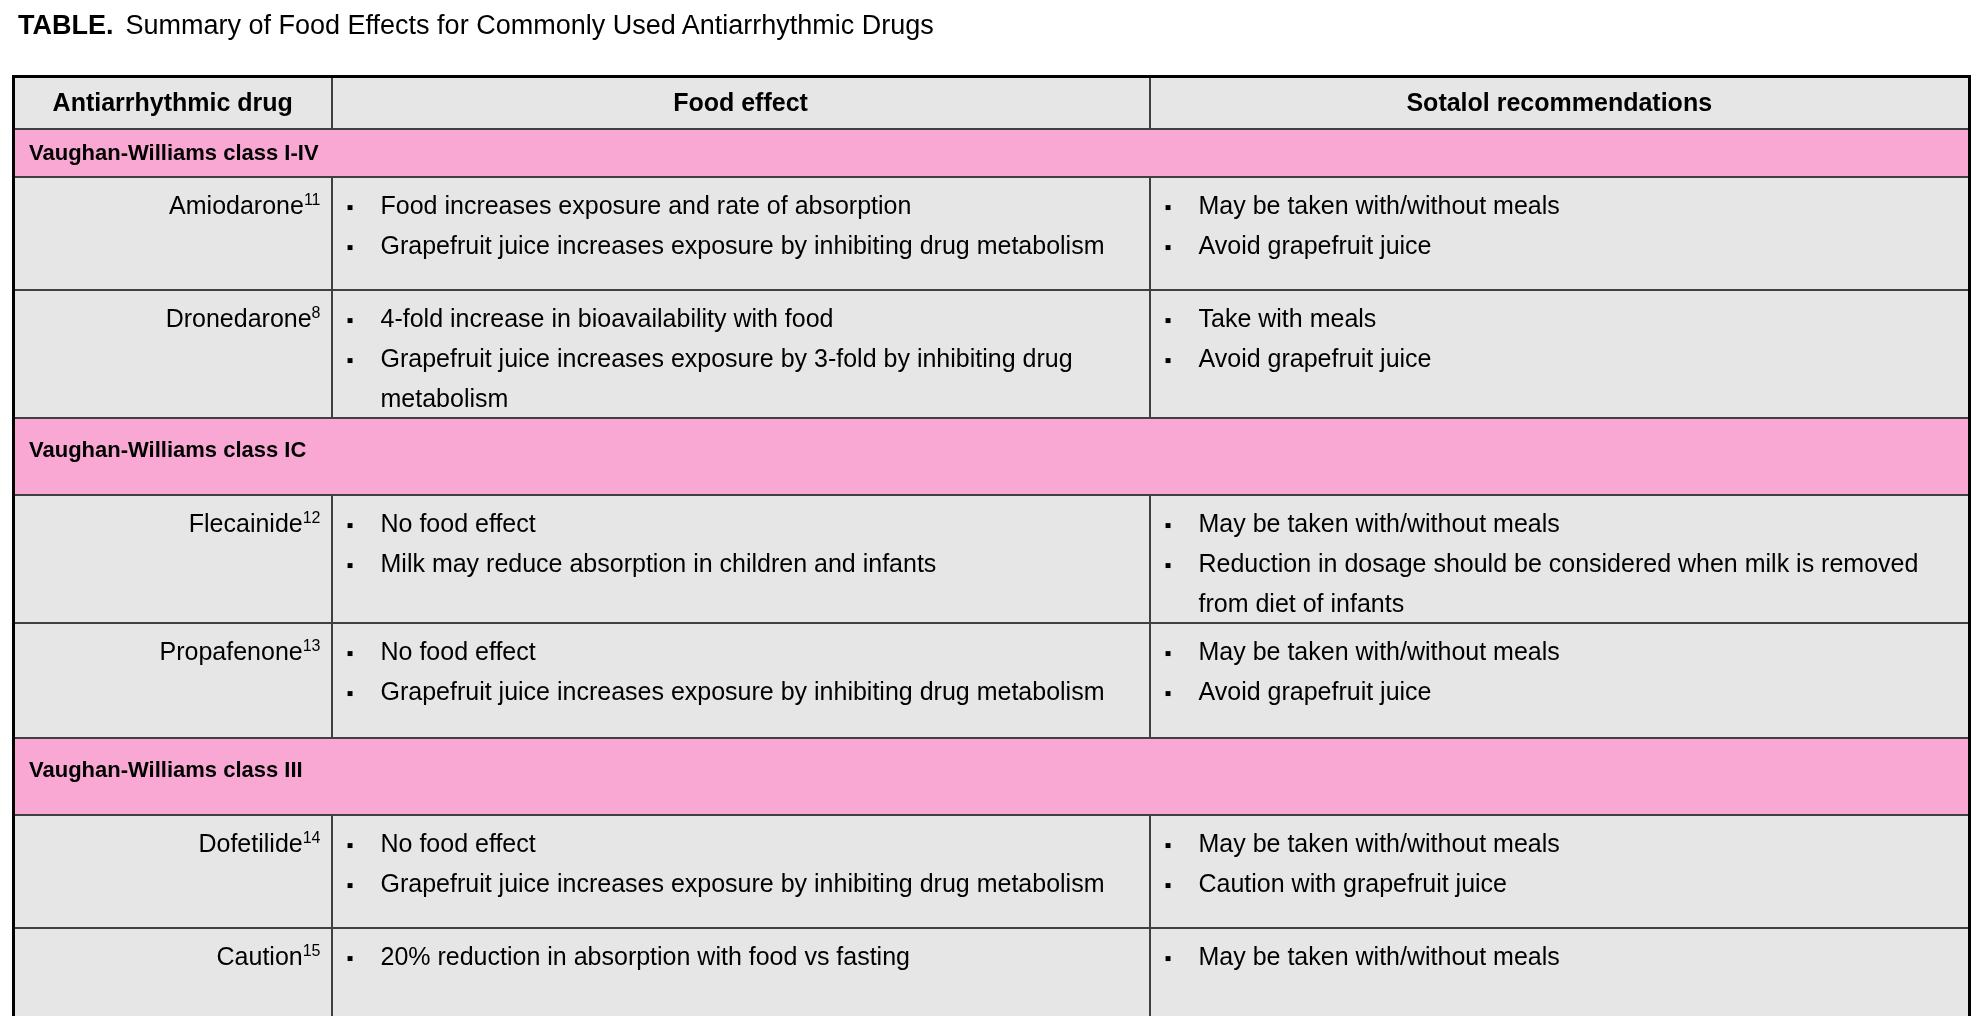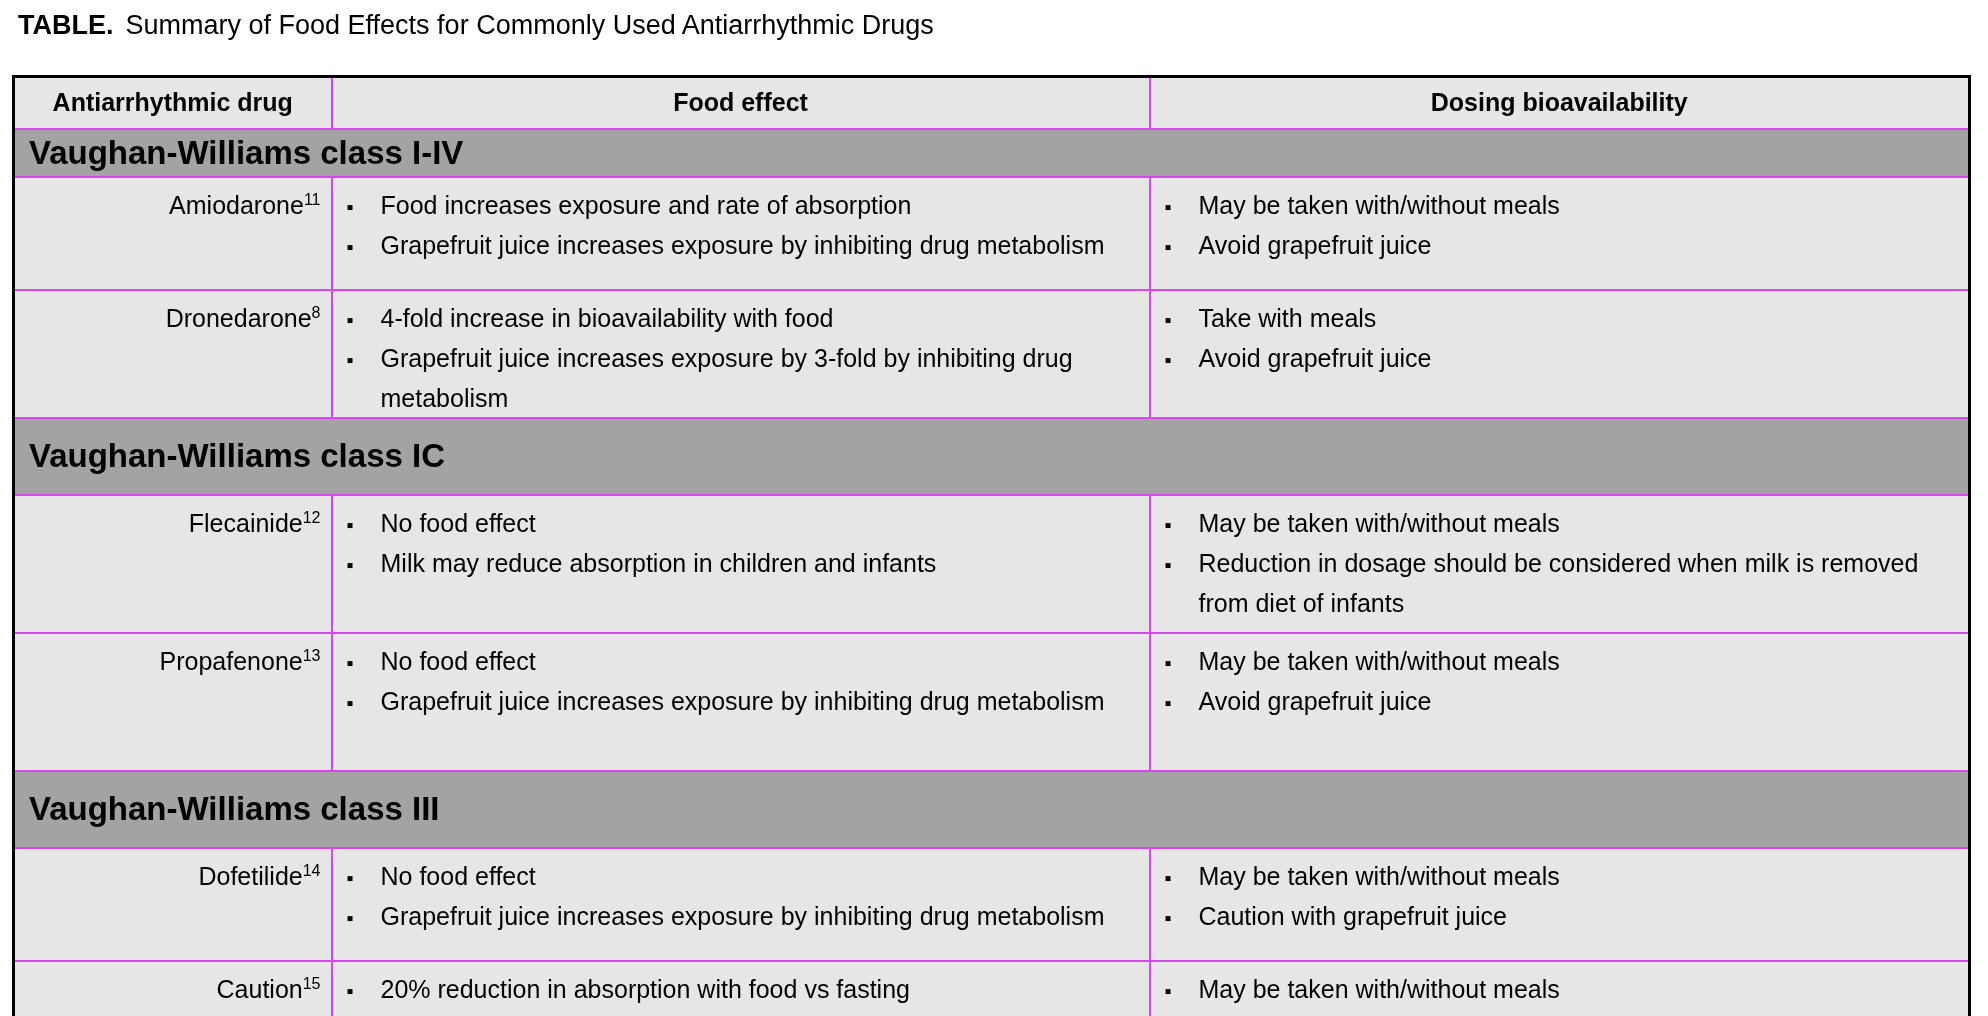--- a/index.html
+++ b/index.html
@@ -38,51 +38,51 @@
     border-collapse: collapse;
     table-layout: fixed;
     border: 3px solid #000000;
     font-size: 25px;
   }
   col.c-drug   { width: 318px; }
   col.c-food   { width: 818px; }
   col.c-dosing { width: 820px; }
   .drug-table th,
   .drug-table td {
-    border: 2px solid #d946ef;
+    border: 2px solid #404040;
     padding: 0;
   }
   .drug-table th {
     background: #e6e6e6;
     font-weight: bold;
     text-align: center;
     height: 52px;
     vertical-align: middle;
     font-size: 25px;
   }
   tr.section-row td {
-    background: #a3a3a3;
+    background: #f9a8d4;
     font-weight: bold;
-    font-size: 33px;
+    font-size: 22px;
     padding-left: 14px;
     height: 48px;
     vertical-align: middle;
   }
   tr.section-row.section-tall td {
     height: 77px;
     vertical-align: top;
     padding-top: 18px;
   }
   tr.drug-row td {
     background: #e6e6e6;
     vertical-align: top;
     line-height: 38px;
   }
   tr.h113 td { height: 113px; }
-  tr.h115 td { height: 138px; }
+  tr.h115 td { height: 115px; }
   tr.h95  td { height: 95px;  }
   td.drug-cell {
     padding: 8px 10px 0 14px;
     text-align: right;
   }
   td.bullet-cell {
     padding: 8px 16px 0 14px;
   }
   ul.bullets {
     margin: 0;
@@ -118,21 +118,21 @@
   <table class="drug-table">
     <colgroup>
       <col class="c-drug">
       <col class="c-food">
       <col class="c-dosing">
     </colgroup>
     <thead>
       <tr>
         <th>Antiarrhythmic drug</th>
         <th>Food effect</th>
-        <th>Dosing bioavailability</th>
+        <th>Sotalol recommendations</th>
       </tr>
     </thead>
     <tbody>
 
       <tr class="section-row">
         <td colspan="3">Vaughan-Williams class I-IV</td>
       </tr>
 
       <tr class="drug-row h113">
         <td class="drug-cell">

